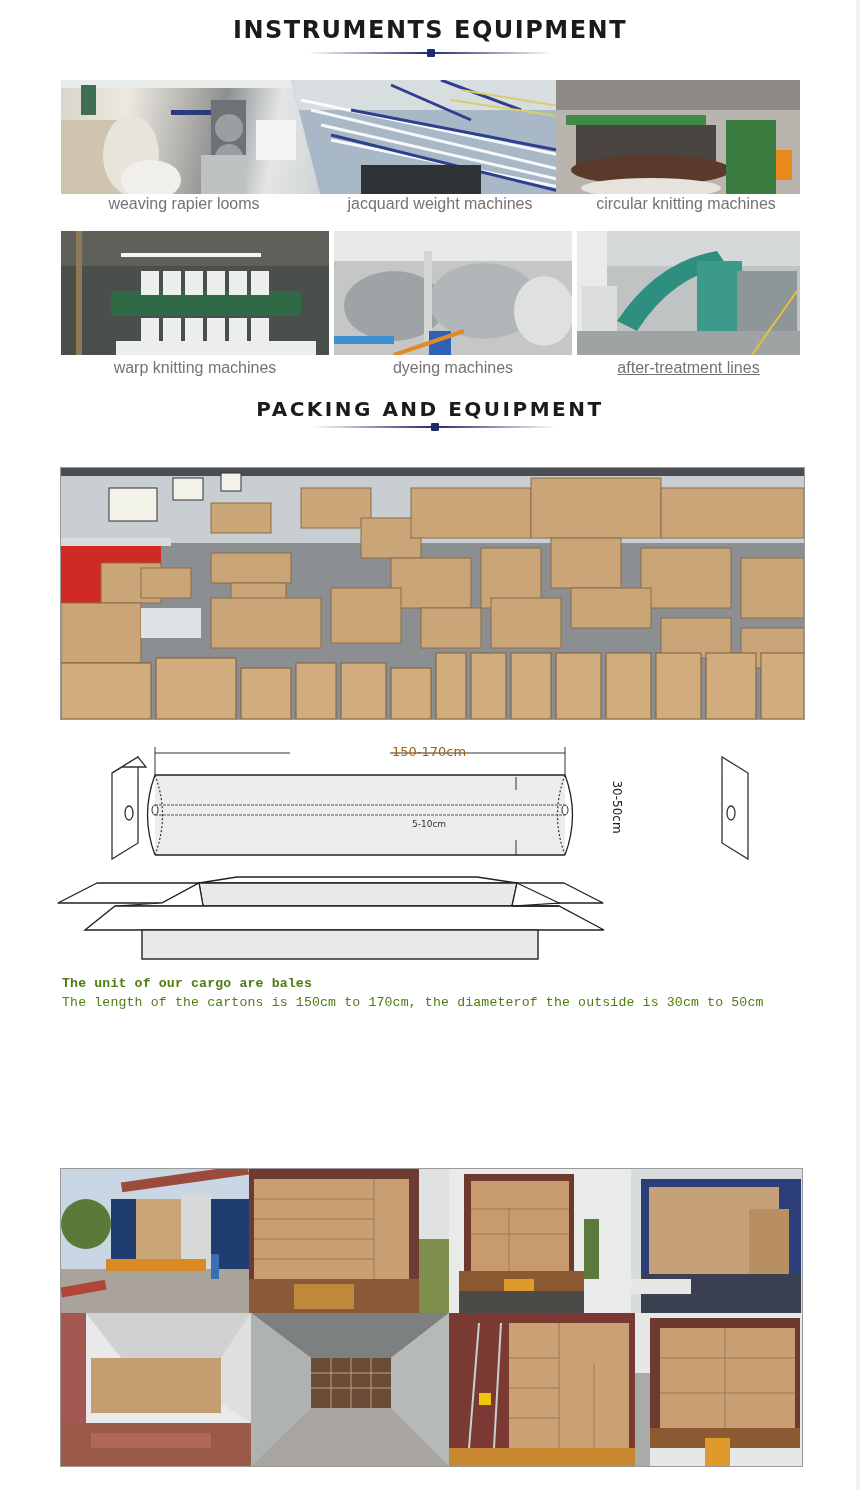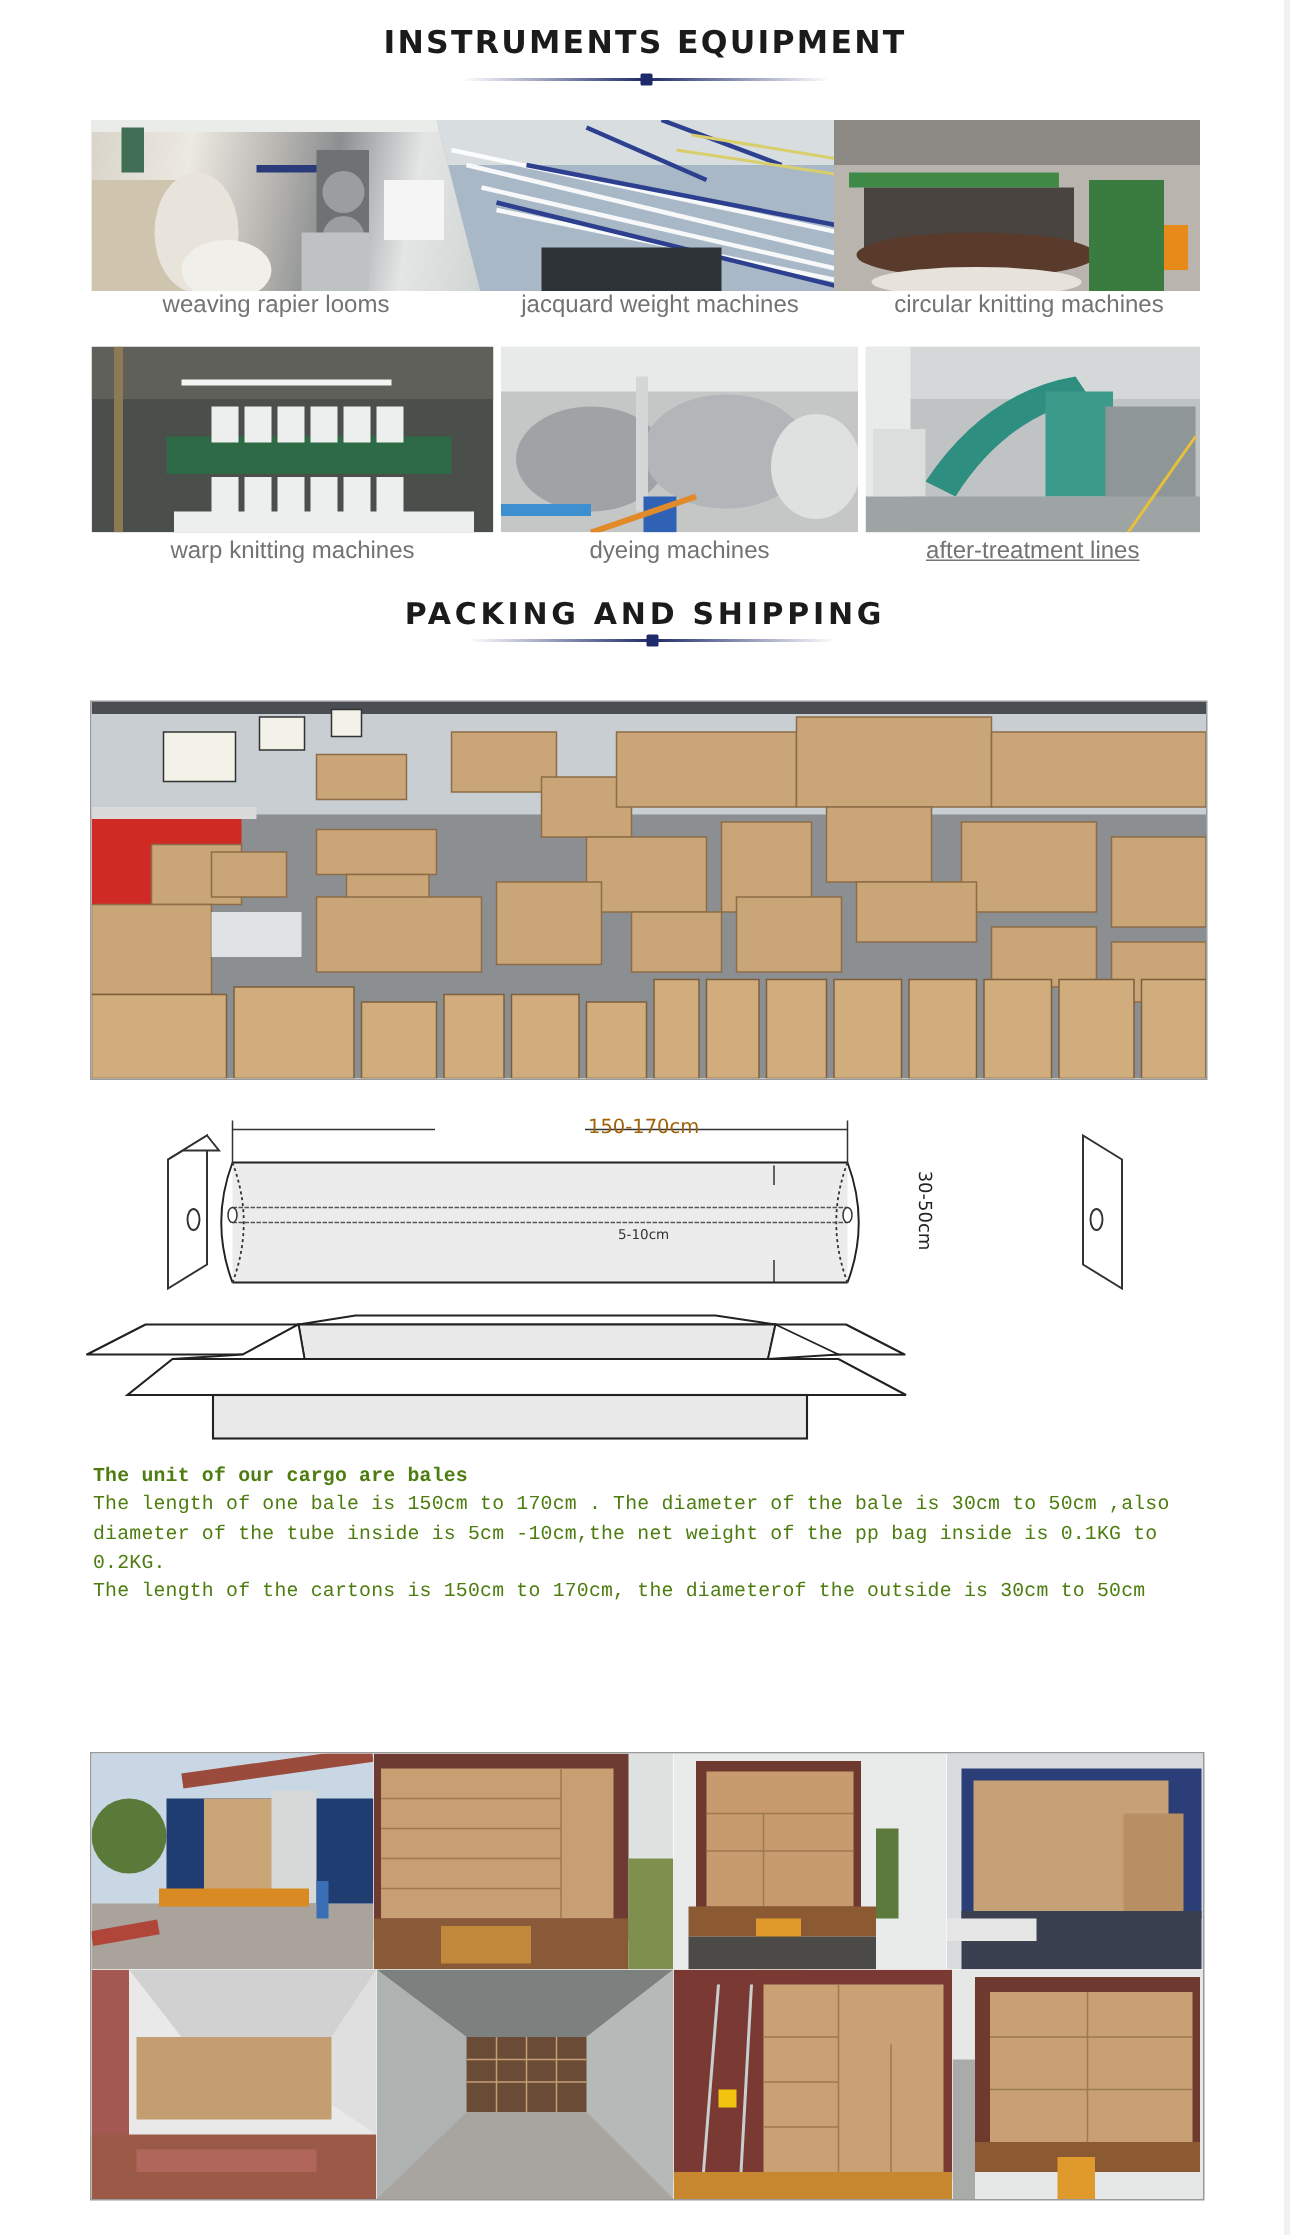--- a/index.html
+++ b/index.html
@@ -15,21 +15,21 @@
   .para p { margin:0; }
   .frame { position:absolute; border:1px solid #9a9a9a; }
   svg { display:block; }
   .edge { position:absolute; right:0; top:0; width:4px; height:1490px; background:#f1f1f1; }
 </style>
 </head>
 <body>
 
 <div class="edge"></div>
 
-<div class="sec-title" style="top:16px;font-size:21px;">INSTRUMENTS EQUIPMENT</div>
+<div class="sec-title" style="top:16px;font-size:24px;">INSTRUMENTS EQUIPMENT</div>
 <div class="divider" style="left:308px;top:52px;width:245px;">
     <span class="dot"></span>
   </div>
 
 <div class="photo" style="left:61px;top:80px;width:260px;height:114px;background:linear-gradient(100deg,#d9d4c8 0%,#ece9e2 25%,#b9b7b2 45%,#8c8f91 60%,#e4e6e6 80%,#cfd4d2 100%);">
   <svg width="260" height="114" viewBox="0 0 260 114">
     <rect x="0" y="40" width="70" height="74" fill="#cfc4ad"></rect>
     <ellipse cx="70" cy="75" rx="28" ry="40" fill="#e8e4dc"></ellipse>
     <ellipse cx="90" cy="100" rx="30" ry="20" fill="#f1efe9"></ellipse>
     <rect x="110" y="30" width="50" height="5" fill="#2b3a7a"></rect>
@@ -128,21 +128,21 @@
     <rect x="5" y="55" width="35" height="45" fill="#dcdedd"></rect>
     <rect x="160" y="40" width="60" height="70" fill="#8f9697"></rect>
     <rect x="0" y="100" width="223" height="24" fill="#9ea3a3"></rect>
     <line x1="175" y1="124" x2="220" y2="60" stroke="#e7c03a" stroke-width="2"></line>
   </svg>
 </div>
 <div class="cap" style="left:61px;top:359px;width:268px;">warp knitting machines</div>
 <div class="cap" style="left:334px;top:359px;width:238px;">dyeing machines</div>
 <div class="cap" style="left:577px;top:359px;width:223px;text-decoration:underline;">after-treatment lines</div>
 
-<div class="sec-title" style="top:397px;font-size:20px;letter-spacing:2.5px;">PACKING AND SHIPPING</div>
+<div class="sec-title" style="top:397px;font-size:20px;letter-spacing:2.5px;">PACKING AND EQUIPMENT</div>
 <div class="divider" style="left:312px;top:426px;width:245px;">
     <span class="dot"></span>
   </div>
 
 <div class="frame" style="left:60px;top:467px;width:743px;height:251px;overflow:hidden;">
   <svg width="743" height="251" viewBox="0 0 743 251">
     <rect width="743" height="251" fill="#8b8f92"></rect>
     <rect x="0" y="0" width="743" height="75" fill="#c9ced3"></rect>
     <rect x="0" y="0" width="743" height="8" fill="#4a4e53"></rect>
     <g fill="#f2f2e8" stroke="#333" stroke-width="1">
@@ -245,21 +245,20 @@
     <polygon points="107,31 144,11 148,34 60,34" fill="#fff" stroke="#222" stroke-width="1.2"></polygon>
     <polygon points="462,11 504,31 457,34" fill="#fff" stroke="#222" stroke-width="1.2"></polygon>
     <polygon points="60,34 504,34 549,58 30,58" fill="#fff" stroke="#222" stroke-width="1.4"></polygon>
     <polygon points="504,34 457,34" fill="none" stroke="#222"></polygon>
     <rect x="87" y="58" width="396" height="29" fill="#e9e9e9" stroke="#222" stroke-width="1.4"></rect>
   </svg>
 </div>
 
 <div class="para" style="top:974px;">
   <p class="h">The unit of our cargo are bales</p>
-  <p>The length of one bale is 150cm to 170cm . The diameter of the bale is 30cm to 50cm ,also diameter of the tube inside is 5cm -10cm,the net weight of the pp bag inside is 0.1KG to 0.2KG.</p>
   <p>The length of the cartons is 150cm to 170cm, the diameterof the outside is 30cm to 50cm</p>
 </div>
 
 <div class="frame" style="left:60px;top:1168px;width:741px;height:297px;overflow:hidden;">
   <div class="photo" style="left:0;top:0;width:188px;height:144px;">
     <svg width="188" height="144" viewBox="0 0 188 144">
       <rect width="188" height="144" fill="#c9d7e4"></rect>
       <rect x="0" y="100" width="188" height="44" fill="#a9a39b"></rect>
       <circle cx="25" cy="55" r="25" fill="#5a7a3a"></circle>
       <rect x="50" y="30" width="138" height="70" fill="#1f3d70"></rect>

